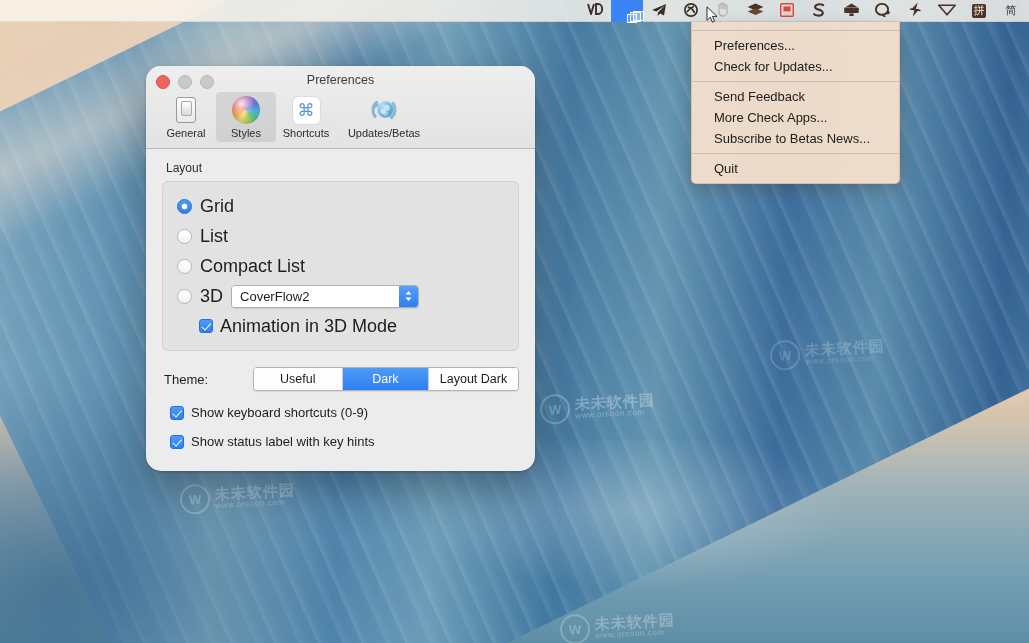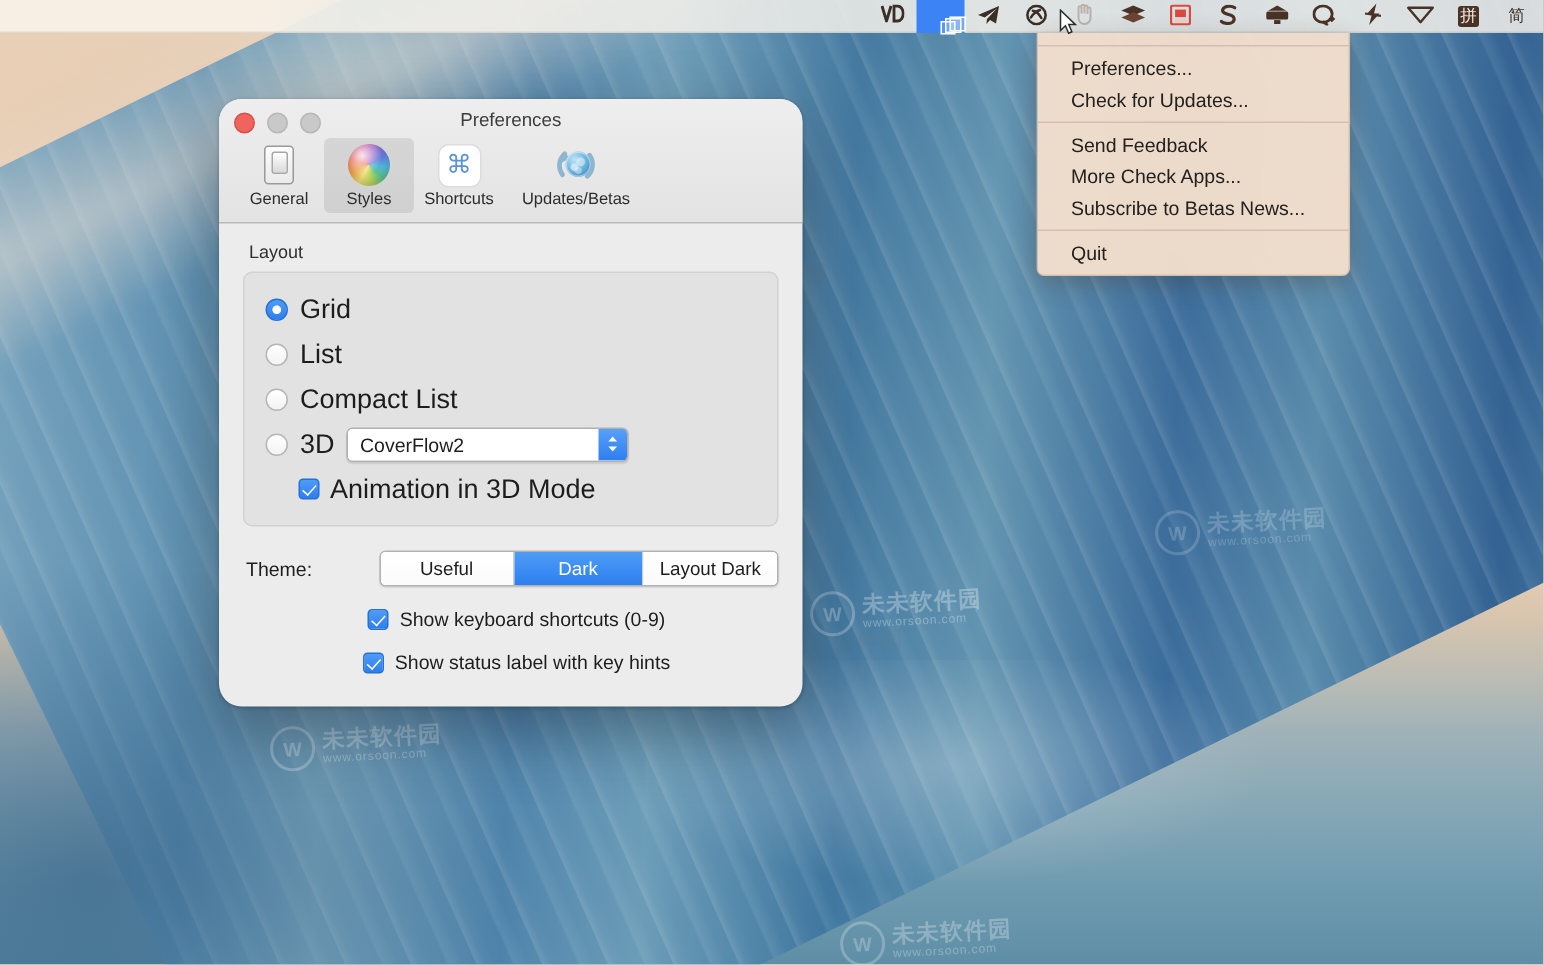--- a/index.html
+++ b/index.html
@@ -343,21 +343,21 @@
     display:flex; align-items:center; justify-content:center;
     font-size: 12.5px; color:#1d1d1d;
     background: linear-gradient(180deg,#ffffff,#fbfbfb);
     border-right: 1px solid #cfcfcf;
   }
   .seg .s:last-child { border-right: none; }
   .seg .s.sel { background: linear-gradient(180deg,#4e9cf6,#2d7ff0); color:#fff; }
   .seg .s.w1 { width: 93px; }
   .seg .s.w2 { width: 90px; }
   .seg .s.w3 { width: 94px; }
-  .foot-row { display:flex; align-items:center; margin: 14px 0 0 8px; justify-content: center; }
+  .foot-row { display:flex; align-items:center; margin: 14px 0 0 8px; }
   .foot-row .opt-label { font-size: 13px; }
 </style>
 </head>
 <body>
 
 <div id="screen">
 
   <div id="wallpaper">
     <div id="wp-haze-l"></div>
     <div id="wp-haze-r"></div>

